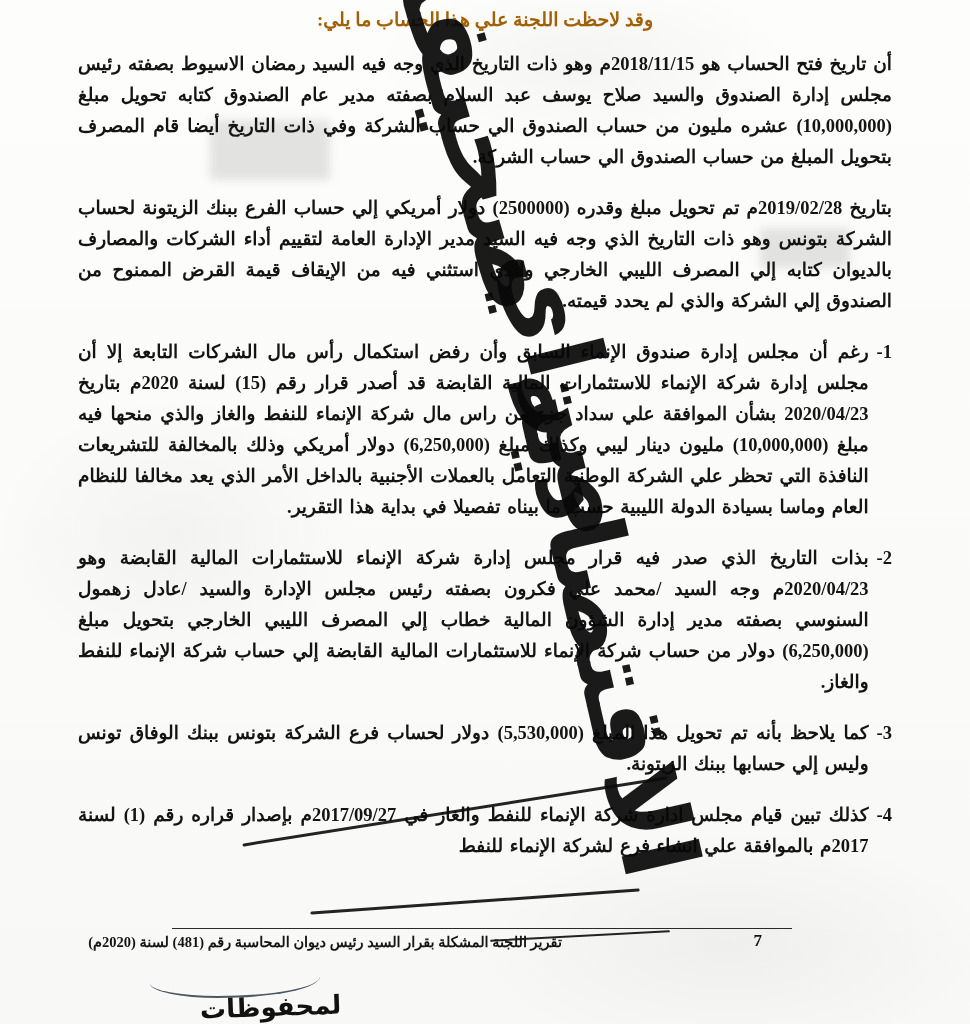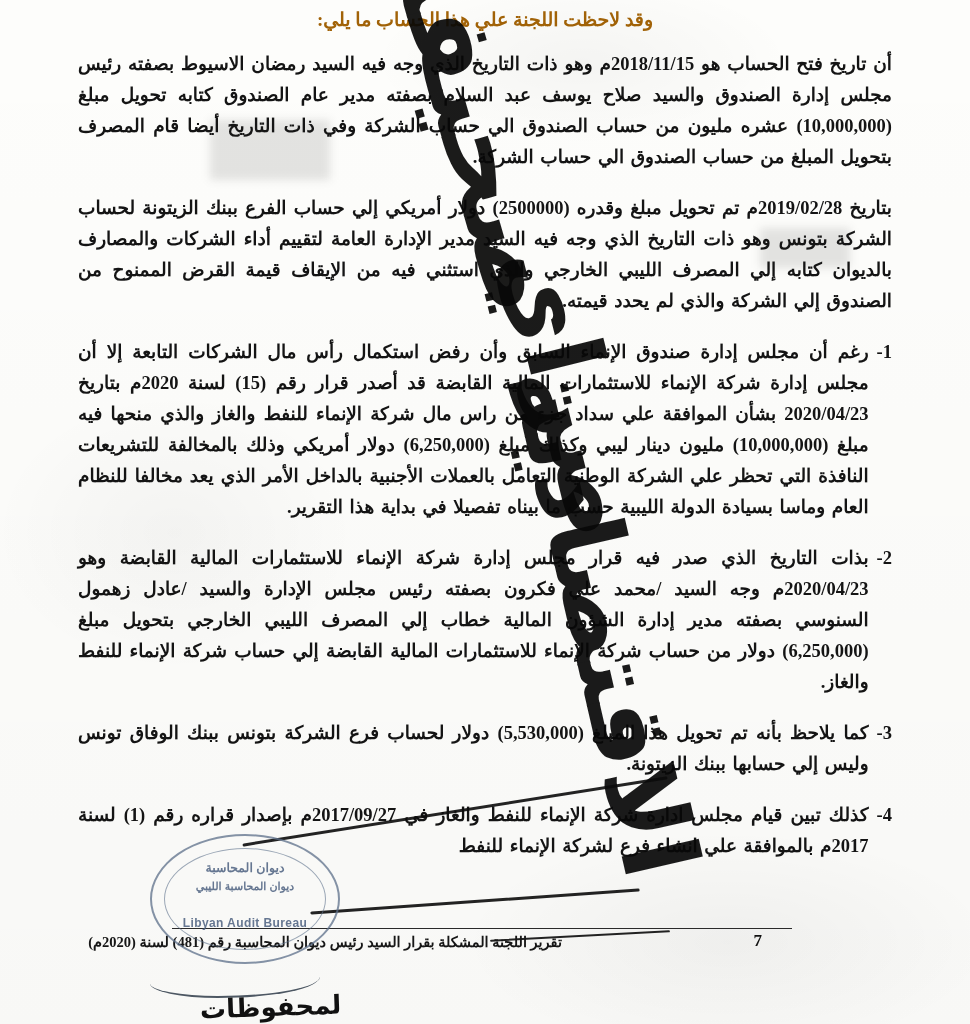--- a/index.html
+++ b/index.html
@@ -291,24 +291,17 @@
   <div class="pen pen-a"></div>
   <div class="pen pen-b"></div>
   <div class="pen pen-c"></div>
 
   <div class="footer">
     <div class="footer-rule"></div>
     <div class="page-number">7</div>
     <div class="footer-note">تقرير اللجنة المشكلة بقرار السيد رئيس ديوان المحاسبة رقم (481) لسنة (2020م)</div>
   </div>
 
-  <div class="round-stamp">
-    <div class="oval"></div>
-    <div class="oval inner"></div>
-    <div class="st-line st-ar">ديوان المحاسبة</div>
-    <div class="st-line st-ar2">ديوان المحاسبة الليبي</div>
-    <div class="st-line st-en">Libyan Audit Bureau</div>
-  </div>
 
   <div class="sig-swirl"></div>
   <div class="hand-note">لمحفوظات</div>
 
 </div>
 
 </body></html>

